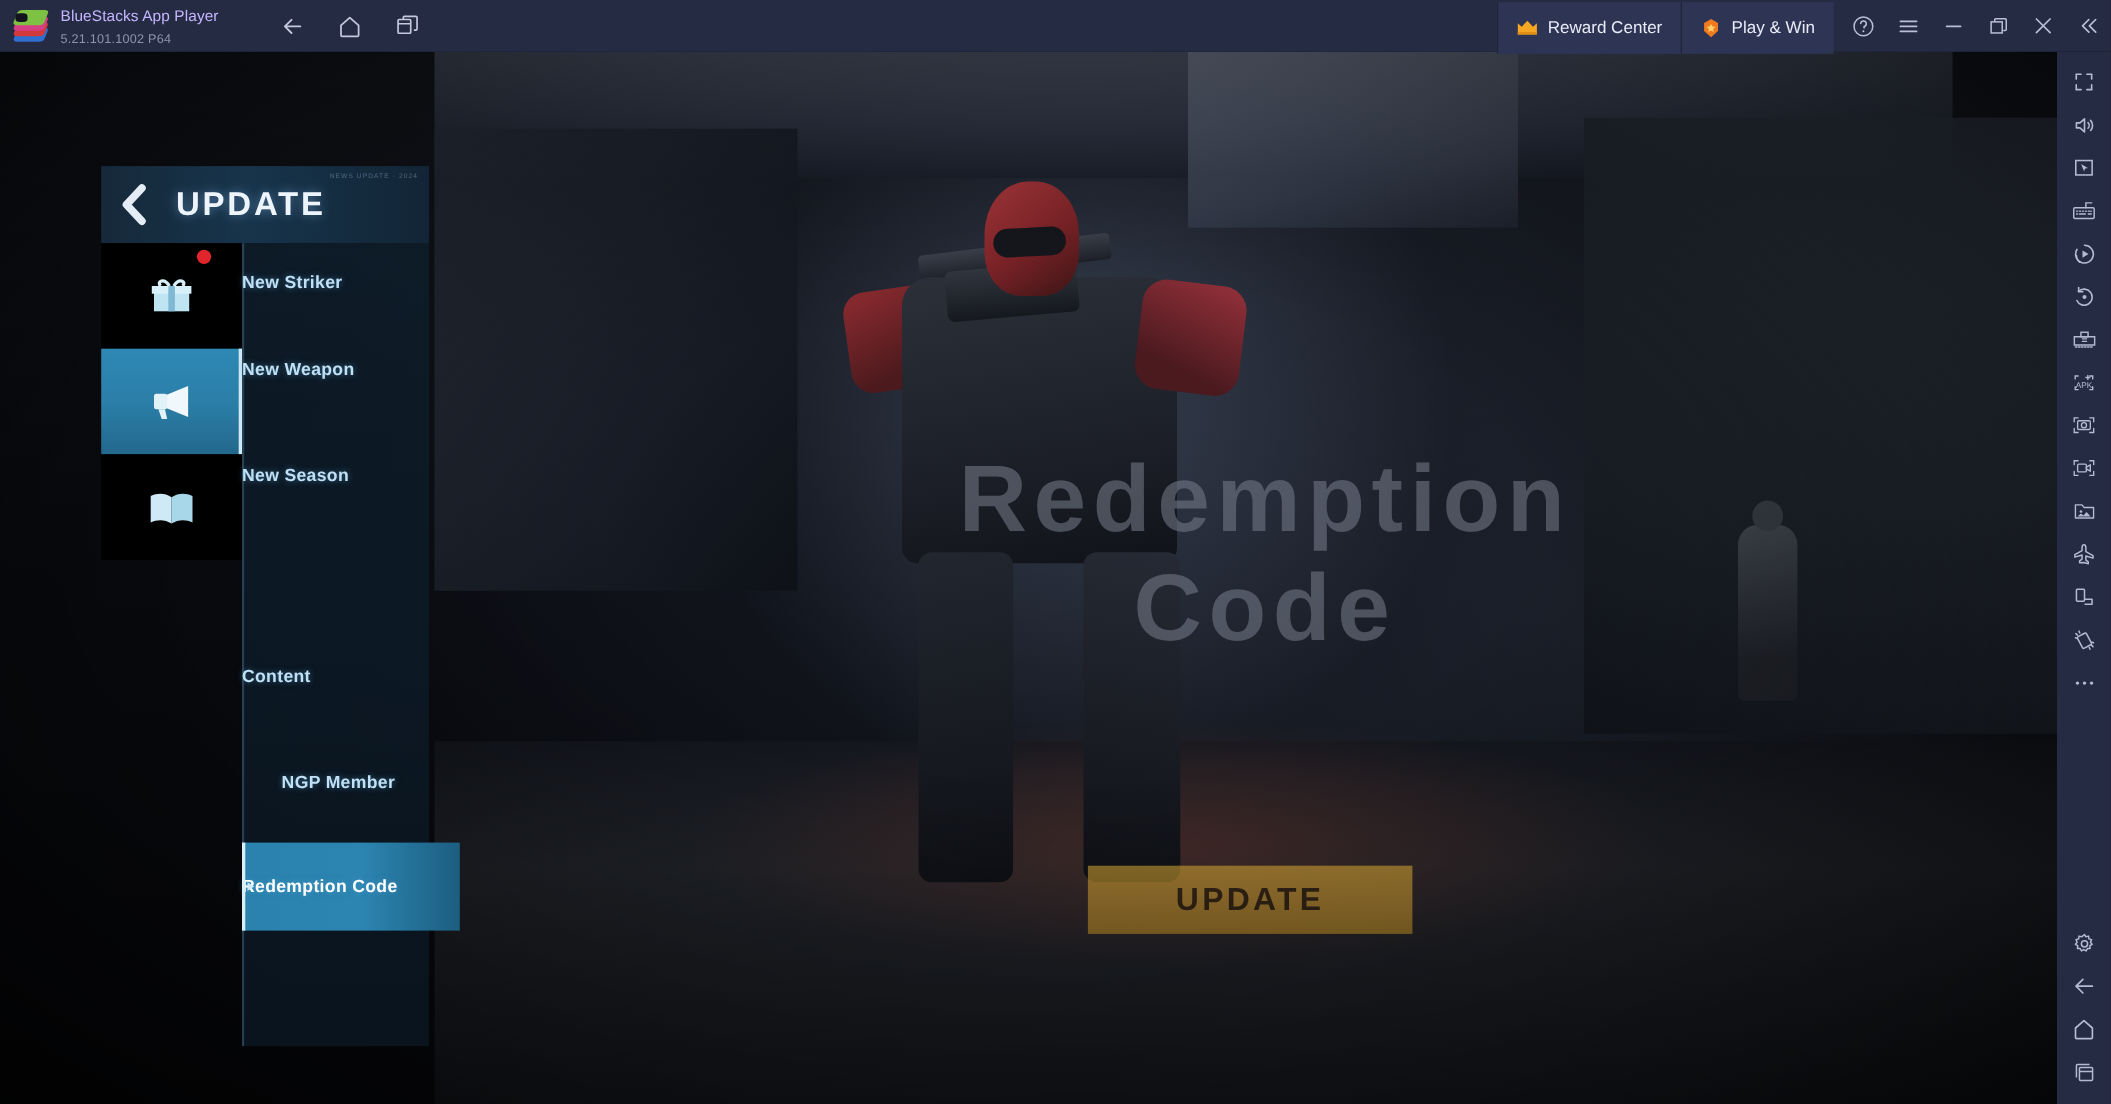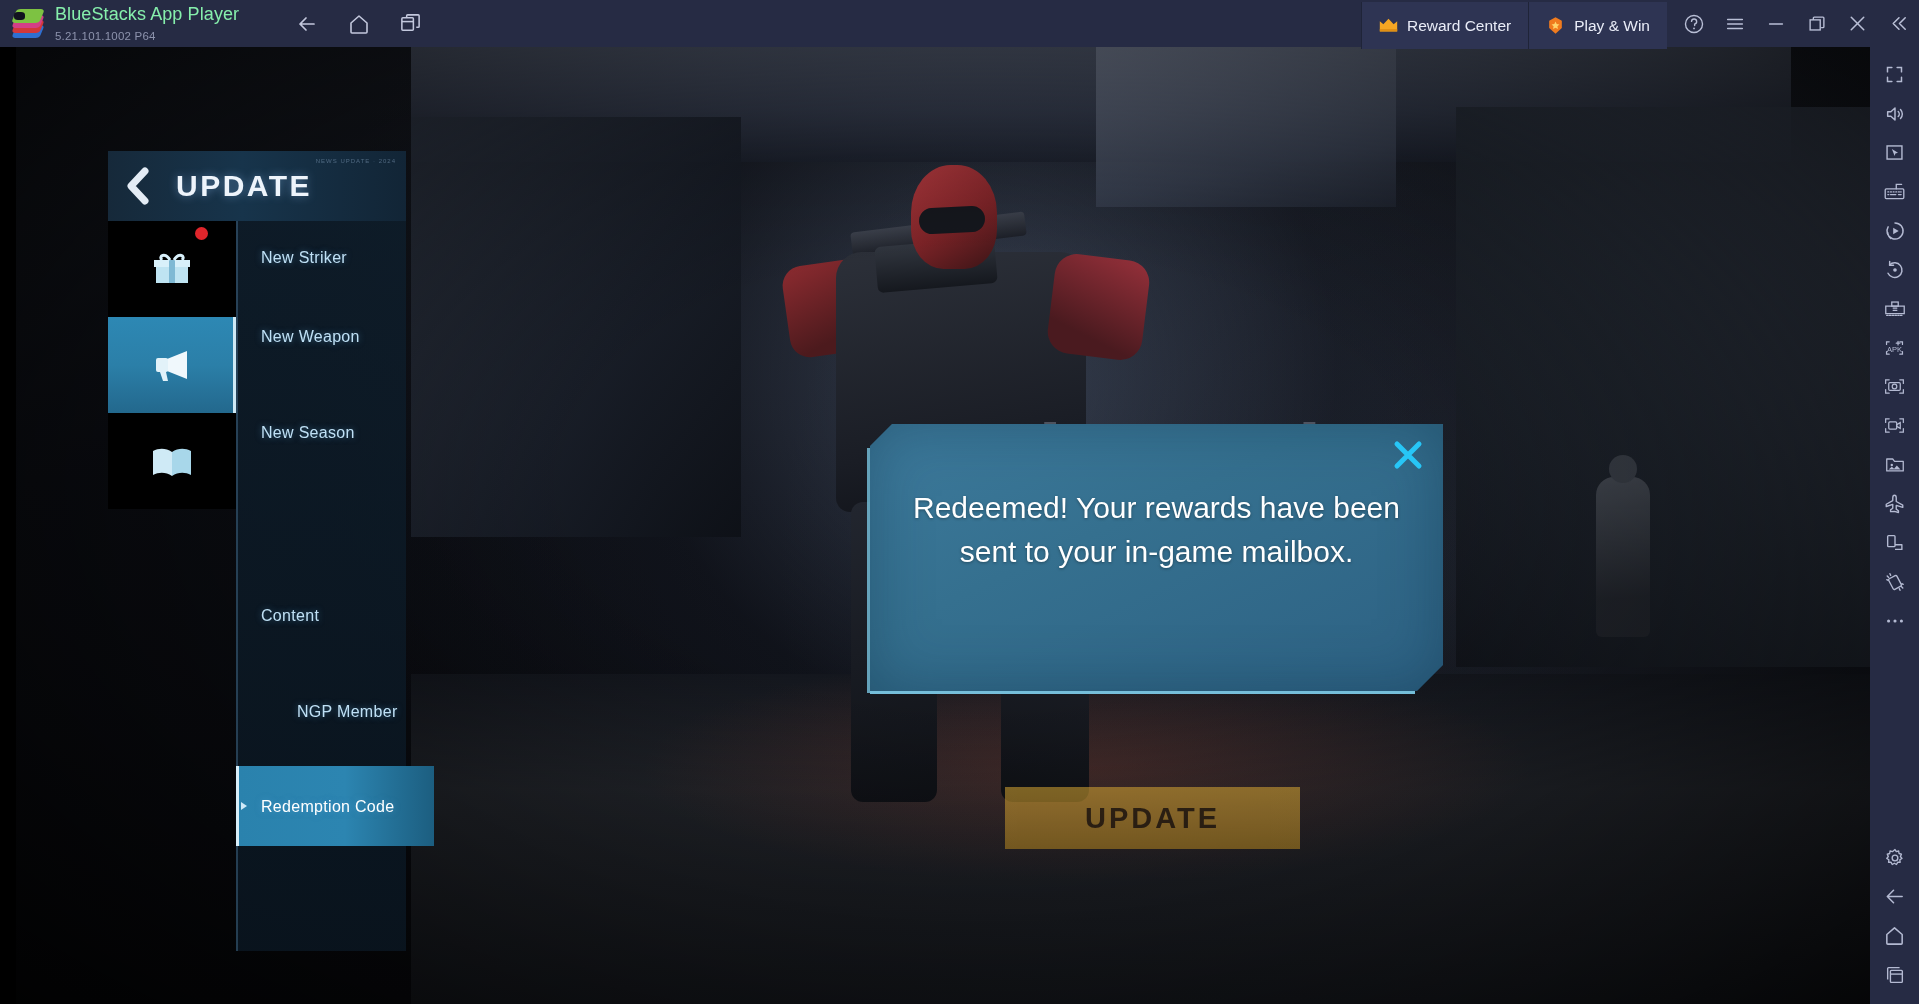--- a/index.html
+++ b/index.html
@@ -13,21 +13,21 @@
   }
   #bs-logo{ width:30px;height:30px;margin-left:14px;margin-right:11px;position:relative;flex:none; }
   #bs-logo .lay{ position:absolute; left:0; border-radius:4px/3px; }
   .lay.l1{ width:28px;height:13px;top:16px;background:#2f6fd0; transform:skewX(-22deg);}
   .lay.l2{ width:28px;height:13px;top:11px;background:#d3383a; transform:skewX(-22deg);}
   .lay.l3{ width:28px;height:13px;top:6px;background:#d43f86; transform:skewX(-22deg);}
   .lay.l4{ width:28px;height:14px;top:0px;background:#7dc242; transform:skewX(-22deg);}
   .lay.eye{ width:11px;height:8px;top:3px;left:9px;background:#12131f;border-radius:50%; transform:none;}
 
   #title-text{ display:flex;flex-direction:column;justify-content:center; }
-  #app-title{ color:#86efac; font-size:18px; letter-spacing:.1px; line-height:18px; }
+  #app-title{ color:#c4b5fd; font-size:14px; letter-spacing:.1px; line-height:18px; }
   #app-version{ color:#8d93ad; font-size:11.5px; line-height:14px; margin-top:6px; letter-spacing:.2px;}
 
   #nav-group{ display:flex; align-items:center; margin-left:48px; gap:13px; }
   .navbtn{ width:39px;height:34px;display:flex;align-items:center;justify-content:center;cursor:pointer;border-radius:3px;}
   .navbtn svg{ stroke:#c3c8dd; }
 
   #tb-right{ margin-left:auto; display:flex; align-items:stretch; height:43px; }
   .tb-pill{
     display:flex;align-items:center;gap:9px;padding:0 17px;height:47px;
     background:#2e3453; color:#e9ecf7; font-size:15.5px; cursor:pointer;
@@ -50,21 +50,21 @@
   }
   .sb-icon{
     width:63px;height:39px;display:flex;align-items:center;justify-content:center;
     cursor:pointer;
   }
   .sb-icon svg{ stroke:#b4bad2; fill:none; }
   .sb-spacer{ flex:1 1 auto; }
 
   
   #game{
-    position:absolute; top:47px; left:16px; width:1870px; height:957px;
+    position:absolute; top:47px; left:0; width:1870px; height:957px;
     background:#0369a1; overflow:hidden;
   }
   
   #art{
     position:absolute; inset:0;
     background:
       radial-gradient(circle at 52% 34%, rgba(90,104,130,.50) 0%, rgba(30,36,50,.25) 30%, rgba(0,0,0,0) 58%),
       radial-gradient(circle at 78% 55%, rgba(70,80,100,.28) 0%, rgba(0,0,0,0) 45%),
       linear-gradient(180deg,#15181f 0%,#0c0e14 45%,#090a0e 100%);
   }
@@ -208,22 +208,22 @@
   #list-col{
     position:absolute; left:128px; top:70px; width:170px; height:730px;
     background:linear-gradient(180deg, rgba(14,30,44,.82) 0%, rgba(10,22,33,.86) 100%);
   }
   #list-col:before{
     content:""; position:absolute; left:0; top:0; width:2px; height:100%;
     background:rgba(90,140,180,.35);
   }
   .list-item{
     position:absolute; left:0; width:198px; display:flex; align-items:center;
-    color:#bfe0f5; font-size:16px; font-weight:normal; cursor:pointer;
-    padding-left:25px; letter-spacing:.3px; line-height:19px;
+    color:#bfe0f5; font-size:16px; font-weight:bold; cursor:pointer;
+    padding-left:0; letter-spacing:.3px; line-height:19px;
     font-family:"Liberation Sans", sans-serif;
     text-shadow:0 0 6px rgba(90,170,220,.5);
   }
   .list-item.selected{
     background:linear-gradient(90deg,#2a82ad 0%,#2c85b1 55%,#1c5e80 100%);
     color:#ffffff;
   }
   .list-item.selected:before{
     content:""; position:absolute; left:0; top:0; width:3px; height:100%; background:#d8eef9;
   }
@@ -448,31 +448,20 @@
       </div>
       <div class="list-item selected" style="top:545px;height:80px;">
         <span class="caret"></span>
         <span>Redemption Code</span>
       </div>
     </div>
   </div>
 
   <div id="confirm-btn">UPDATE</div>
 
-  <div id="dialog">
-    <div id="dialog-inner"></div>
-    <div id="dialog-edge"></div>
-    <div id="dialog-edge2"></div>
-    <div id="dialog-msg">Redeemed! Your rewards have been sent to your in-game mailbox.</div>
-    <div id="dialog-close">
-      <svg width="34" height="34" viewBox="0 0 34 34" fill="none">
-        <path d="M6 6l22 22M28 6L6 28" stroke="#27c6f7" stroke-width="5" stroke-linecap="round"></path>
-      </svg>
-    </div>
-  </div>
 </div>
 
 <div id="sidebar-right">
 
   <div class="sb-icon">
     <svg width="21" height="21" viewBox="0 0 24 24" stroke-width="1.7">
       <path d="M4 9V4h5M20 9V4h-5M4 15v5h5M20 15v5h-5" stroke-linecap="round"></path>
     </svg>
   </div>
 

